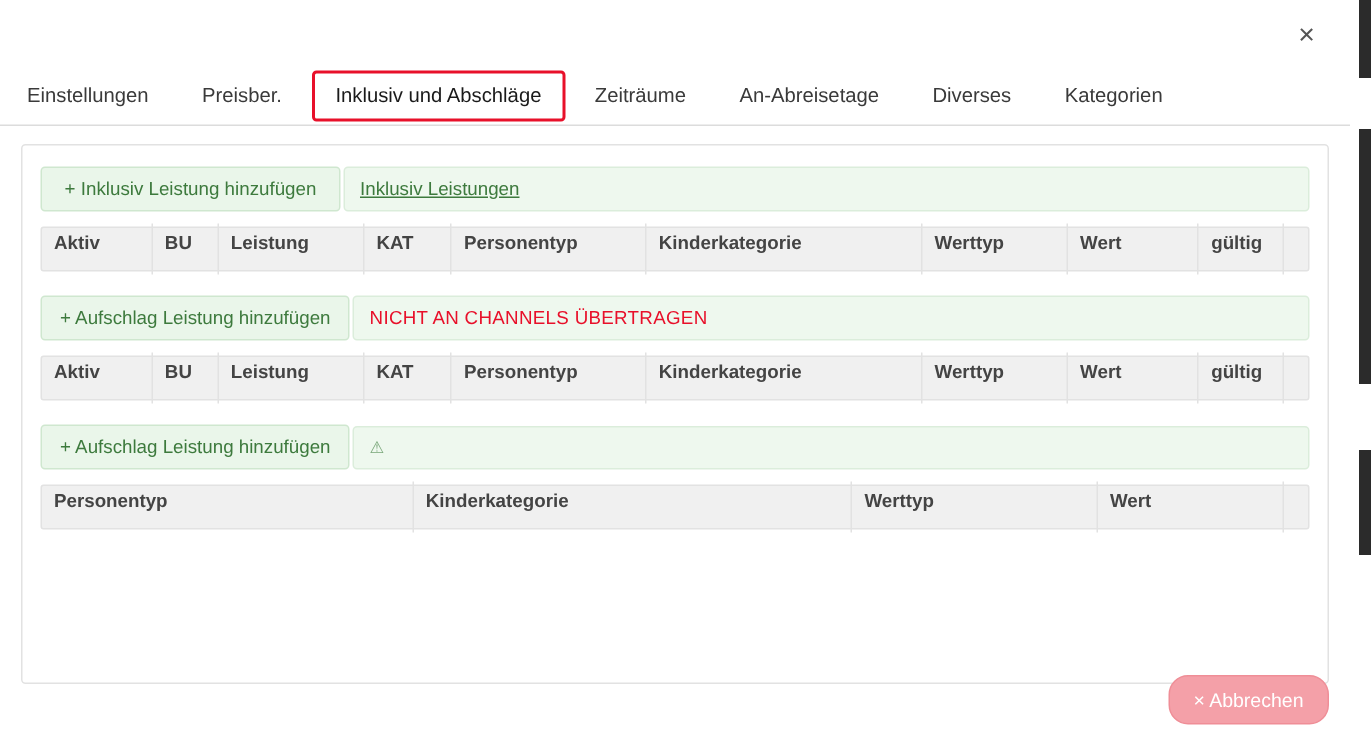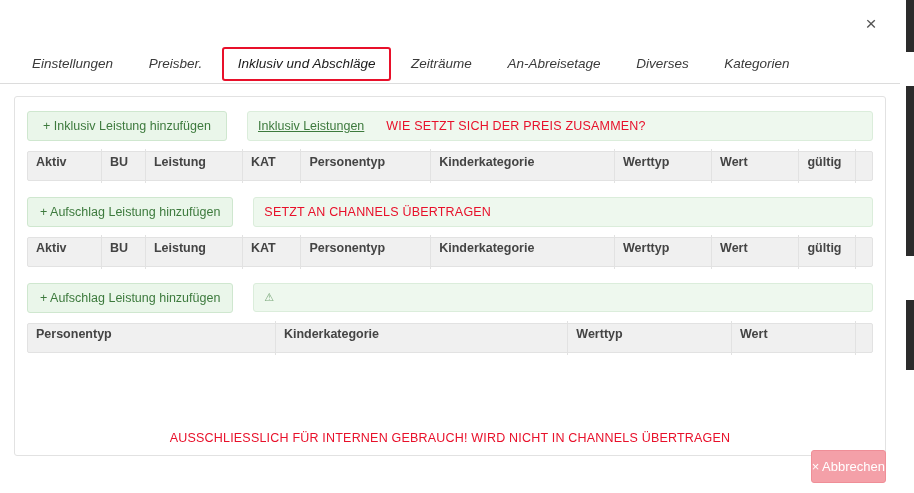--- a/index.html
+++ b/index.html
@@ -54,23 +54,22 @@
     font-size: 19px;
     color: #555;
     cursor: pointer;
     background: transparent;
     border: none;
   }
   .tabs {
     position: relative;
     height: 38px;
     border-bottom: 1px solid #dcdcdc;
-    padding-left: 16px;
-    box-sizing: border-box;
-    font-style: italic;
+    padding-left: 2px;
+    box-sizing: border-box;
   }
   .tab {
     display: inline-block;
     padding: 9px 16px 10px 16px;
     font-size: 13.5px;
     color: #3a3a3a;
     cursor: pointer;
     position: relative;
     top: 1px;
   }
@@ -88,22 +87,22 @@
     padding: 14px 12px 12px 12px;
     box-sizing: border-box;
     height: 360px;
     position: relative;
   }
   .section {
     margin-bottom: 16px;
   }
   .row-top {
     display: flex;
-    align-items: flex-start;
-    gap: 20px;
+    align-items: flex-end;
+    gap: 2px;
   }
   .add-btn {
     background: #eaf6ea;
     border: 1px solid #cfe7cf;
     color: #3d7a3d;
     font-size: 12.5px;
     border-radius: 3px;
     padding: 7px 12px;
     cursor: pointer;
     white-space: nowrap;
@@ -173,22 +172,22 @@
   .footer {
     position: absolute;
     right: 14px;
     bottom: 10px;
   }
   .cancel-btn {
     background: #f4a0a8;
     border: 1px solid #ef8e97;
     color: #fff;
     font-size: 13px;
-    border-radius: 3px;
-    padding: 8px 0;
+    border-radius: 13px;
+    padding: 8px 16px;
     cursor: pointer;
   }
 </style>
 </head>
 <body>
 
 <div class="dialog">
 
   <div class="close-row">
     <button class="close-btn">×</button>
@@ -204,42 +203,41 @@
     <div class="tab">Kategorien</div>
   </div>
 
   <div class="panel">
 
     <div class="section">
       <div class="row-top">
         <button class="add-btn">+ Inklusiv Leistung hinzufügen</button>
         <div class="banner">
           <span class="banner-label">Inklusiv Leistungen</span>
-          <span class="annotation">WIE SETZT SICH DER PREIS ZUSAMMEN?</span>
         </div>
       </div>
       <div class="table-head">
         <div class="th" style="width:76px">Aktiv</div>
         <div class="th" style="width:45px">BU</div>
         <div class="th" style="width:100px">Leistung</div>
         <div class="th" style="width:60px">KAT</div>
         <div class="th" style="width:134px">Personentyp</div>
         <div class="th" style="width:190px">Kinderkategorie</div>
         <div class="th" style="width:100px">Werttyp</div>
         <div class="th" style="width:90px">Wert</div>
         <div class="th" style="width:58px">gültig</div>
         <div class="th" style="flex:1"></div>
       </div>
     </div>
 
     <div class="section">
       <div class="row-top">
         <button class="add-btn">+ Aufschlag Leistung hinzufügen</button>
         <div class="banner">
-          <span class="annotation">SETZT AN CHANNELS ÜBERTRAGEN</span>
+          <span class="annotation">NICHT AN CHANNELS ÜBERTRAGEN</span>
         </div>
       </div>
       <div class="table-head">
         <div class="th" style="width:76px">Aktiv</div>
         <div class="th" style="width:45px">BU</div>
         <div class="th" style="width:100px">Leistung</div>
         <div class="th" style="width:60px">KAT</div>
         <div class="th" style="width:134px">Personentyp</div>
         <div class="th" style="width:190px">Kinderkategorie</div>
         <div class="th" style="width:100px">Werttyp</div>
@@ -258,21 +256,20 @@
       </div>
       <div class="table-head">
         <div class="th" style="width:250px">Personentyp</div>
         <div class="th" style="width:295px">Kinderkategorie</div>
         <div class="th" style="width:165px">Werttyp</div>
         <div class="th" style="width:125px">Wert</div>
         <div class="th" style="flex:1"></div>
       </div>
     </div>
 
-    <div class="footnote">AUSSCHLIESSLICH FÜR INTERNEN GEBRAUCH! WIRD NICHT IN CHANNELS ÜBERTRAGEN</div>
   </div>
 
   <div class="footer">
     <button class="cancel-btn">× Abbrechen</button>
   </div>
 </div>
 
 <div class="right-strip">
   <div class="seg" style="top:0;height:52px;"></div>
   <div class="seg" style="top:86px;height:170px;"></div>

